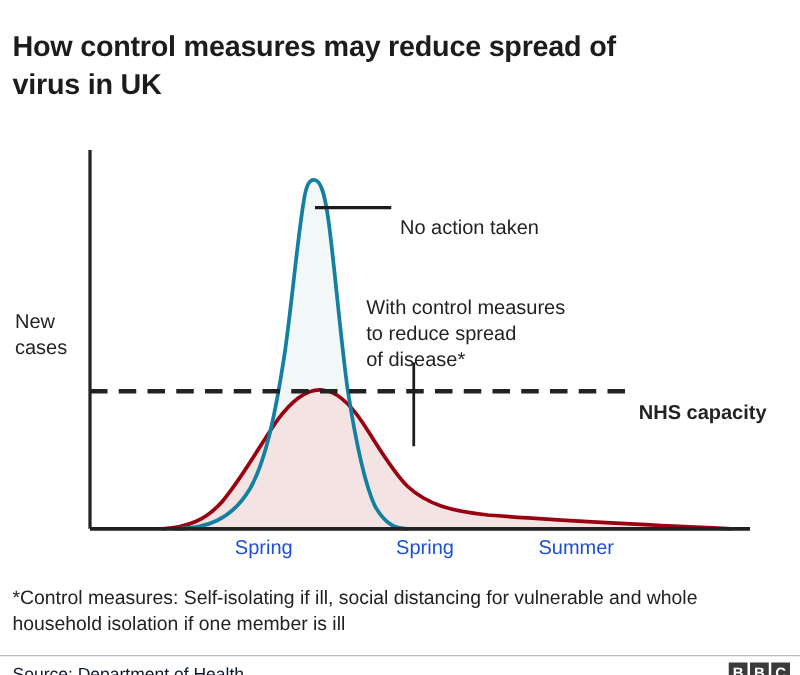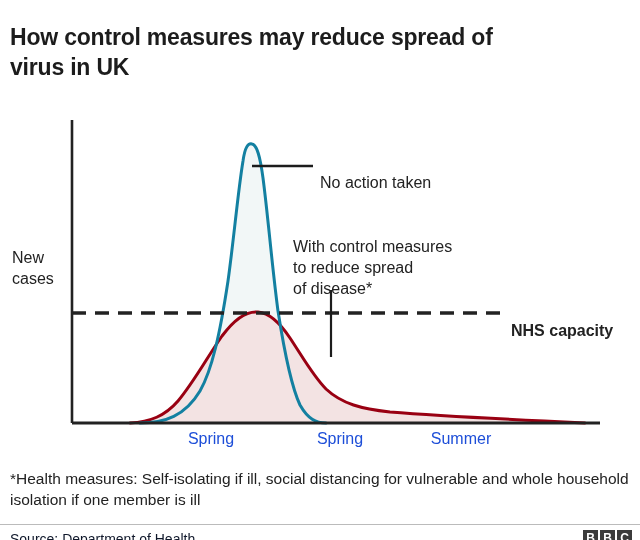--- a/index.html
+++ b/index.html
@@ -216,21 +216,21 @@
   <div class="plot-text" id="annotation-control">With control measures
 to reduce spread
 of disease*</div>
 
   <div class="plot-text" id="nhs-capacity-label">NHS capacity</div>
 
   <div class="x-tick-label" style="left:211px;">Spring</div>
   <div class="x-tick-label" style="left:340px;">Spring</div>
   <div class="x-tick-label" style="left:461px;">Summer</div>
 
-  <div id="footnote">*Health measures: Self-isolating if ill, social distancing for vulnerable and whole household isolation if one member is ill</div>
+  <div id="footnote">*Control measures: Self-isolating if ill, social distancing for vulnerable and whole household isolation if one member is ill</div>
 
   <div id="footer-rule"></div>
 
   <div id="source-line">Source: Department of Health</div>
 
   <div id="bbc-logo">
     <div class="blk">B</div>
     <div class="blk">B</div>
     <div class="blk">C</div>
   </div>

